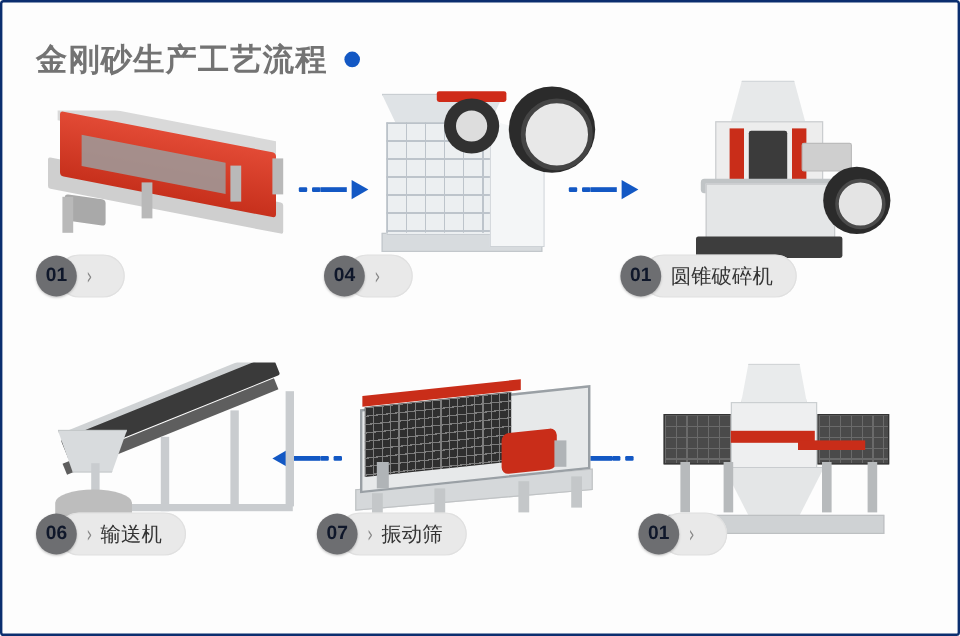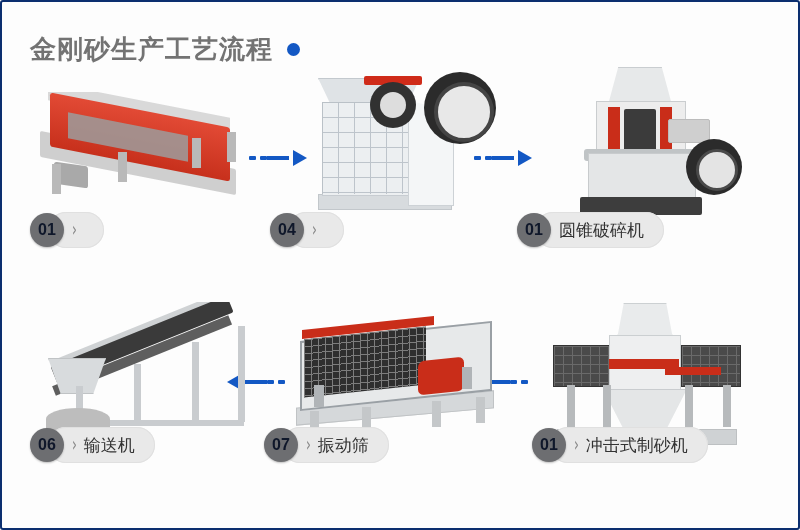--- a/index.html
+++ b/index.html
@@ -422,21 +422,20 @@
       <div class="vsi-leg" style="left:56px; top:88px;"></div>
       <div class="vsi-leg" style="left:138px; top:88px;"></div>
       <div class="vsi-leg" style="left:176px; top:88px;"></div>
       <div class="vsi-base"></div>
     </div>
   </div>
   <div class="label-row" style="left:530px; top:425px;">
     <div class="num-badge">01</div>
     <div class="pill">
       <span class="chev">›</span>
-      <span>冲击式制砂机</span>
     </div>
   </div>
 
   <div class="arrow" style="left:468px; top:372px;">
     <div class="head-l"></div>
     <div style="width:22px;height:4px;background:#1358c4;"></div>
     <div class="dash">
         <i></i>
         <i></i>
       </div>

